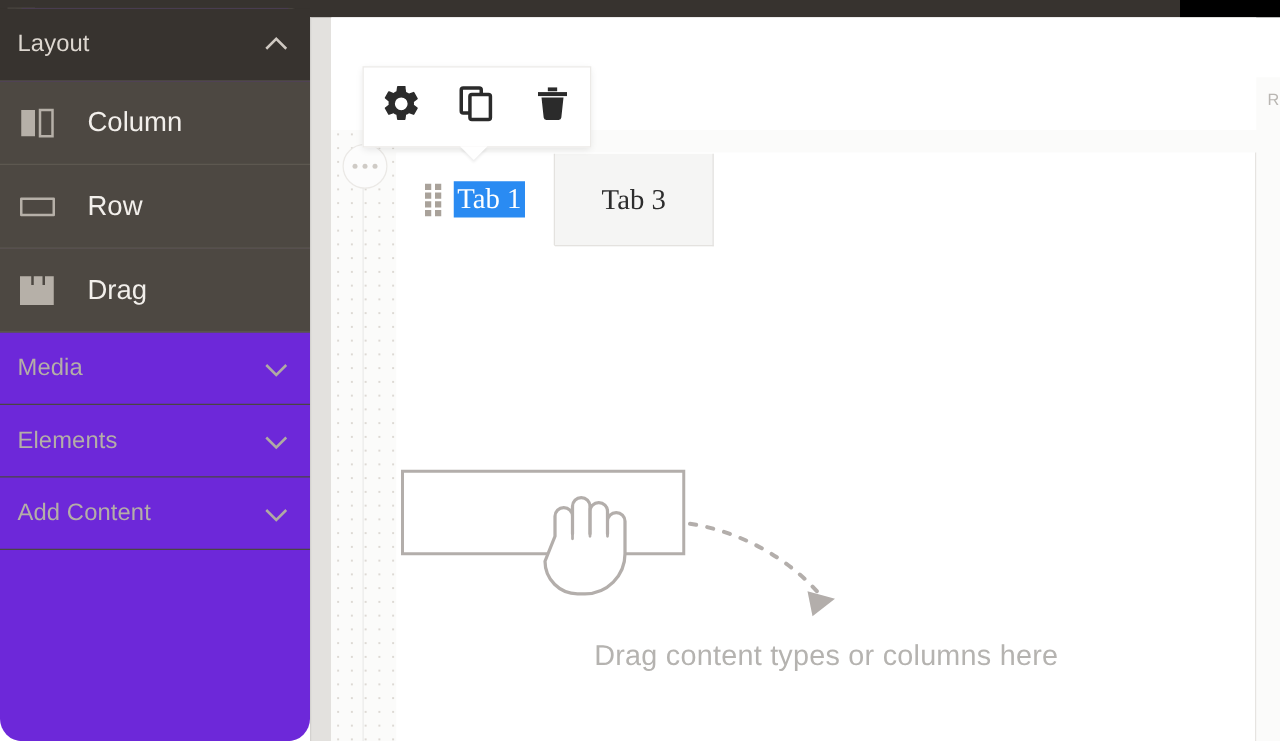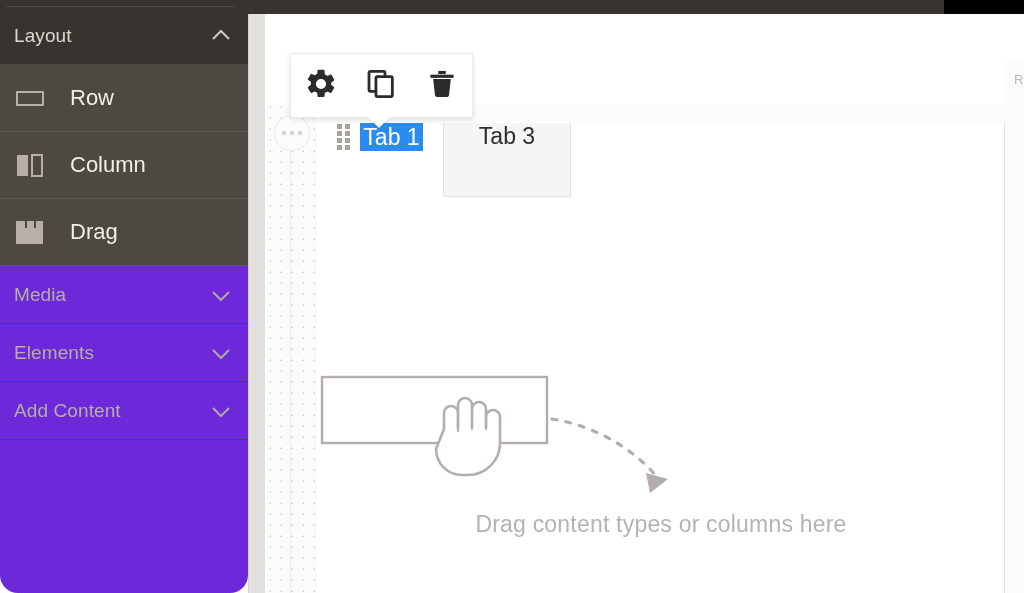--- a/index.html
+++ b/index.html
@@ -232,28 +232,29 @@
     left: 317px; top: 123px;
     width: 688px;
     height: 74px;
     display: flex;
   }
   .tab {
     width: 127px;
     height: 74px;
     box-sizing: border-box;
     display: flex;
-    align-items: flex-start;
+    align-items: center;
     justify-content: center;
     font-size: 23px;
     color: #2d2d2d;
     border-right: 1px solid #e4e2df;
     border-bottom: 1px solid #e4e2df;
     background: #f5f5f4;
     position: relative;
+    font-family: Liberation Serif, serif;
   }
   .tab.active {
     background: #ffffff;
     border-bottom-color: #ffffff;
   }
   .tab-1-inner {
     display: flex;
     align-items: center;
   }
   .drag-dots {
@@ -364,31 +365,31 @@
       <span>Layout</span>
       <span class="chev">
         <svg width="26" height="26" viewBox="0 0 26 26">
           <polyline points="5,16 13,8 21,16" fill="none" stroke="#cfc9c2" stroke-width="2"></polyline>
         </svg>
       </span>
     </div>
 
     <div class="side-item">
       <span class="ico">
-        <span class="ico-row-box"></span>
-      </span>
-      <span class="label">Row</span>
+        <span class="ico-col-left"></span>
+        <span class="ico-col-right"></span>
+      </span>
+      <span class="label">Column</span>
     </div>
 
     <div class="side-item">
       <span class="ico">
-        <span class="ico-col-left"></span>
-        <span class="ico-col-right"></span>
-      </span>
-      <span class="label">Column</span>
+        <span class="ico-row-box"></span>
+      </span>
+      <span class="label">Row</span>
     </div>
 
     <div class="side-item">
       <span class="ico">
         <span class="ico-tabs-t1"></span>
         <span class="ico-tabs-t2"></span>
         <span class="ico-tabs-t3"></span>
         <span class="ico-tabs-body"></span>
       </span>
       <span class="label">Drag</span>

